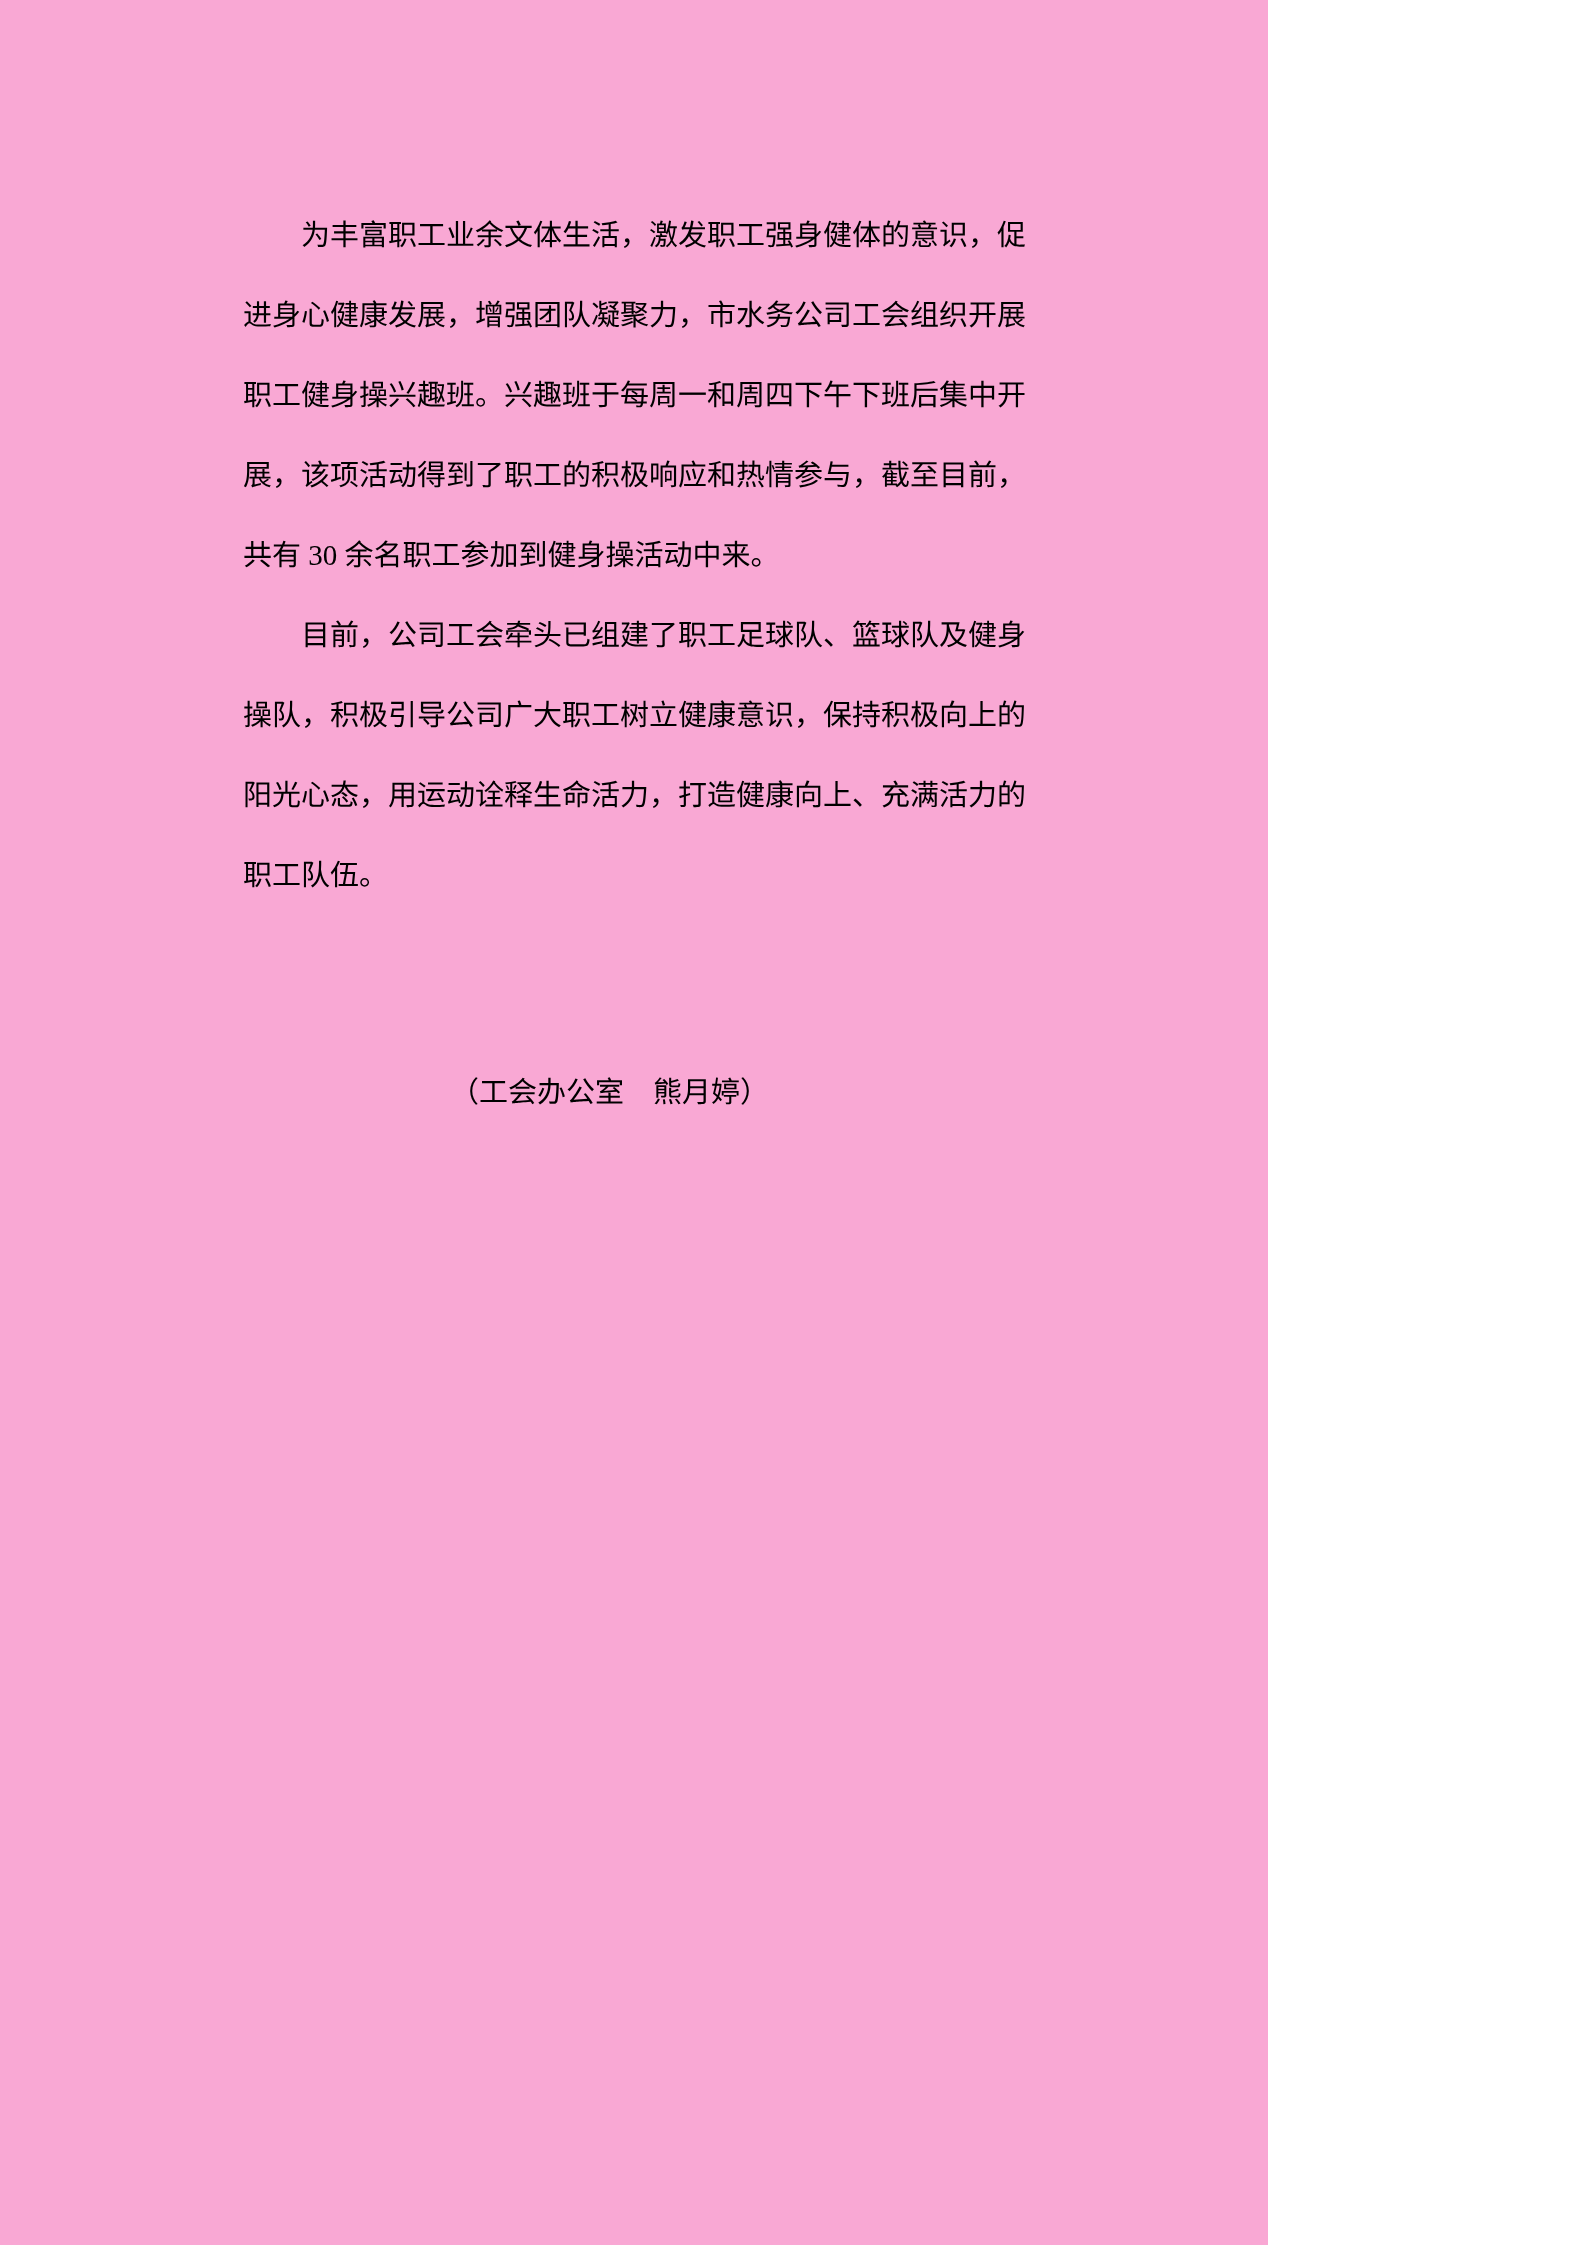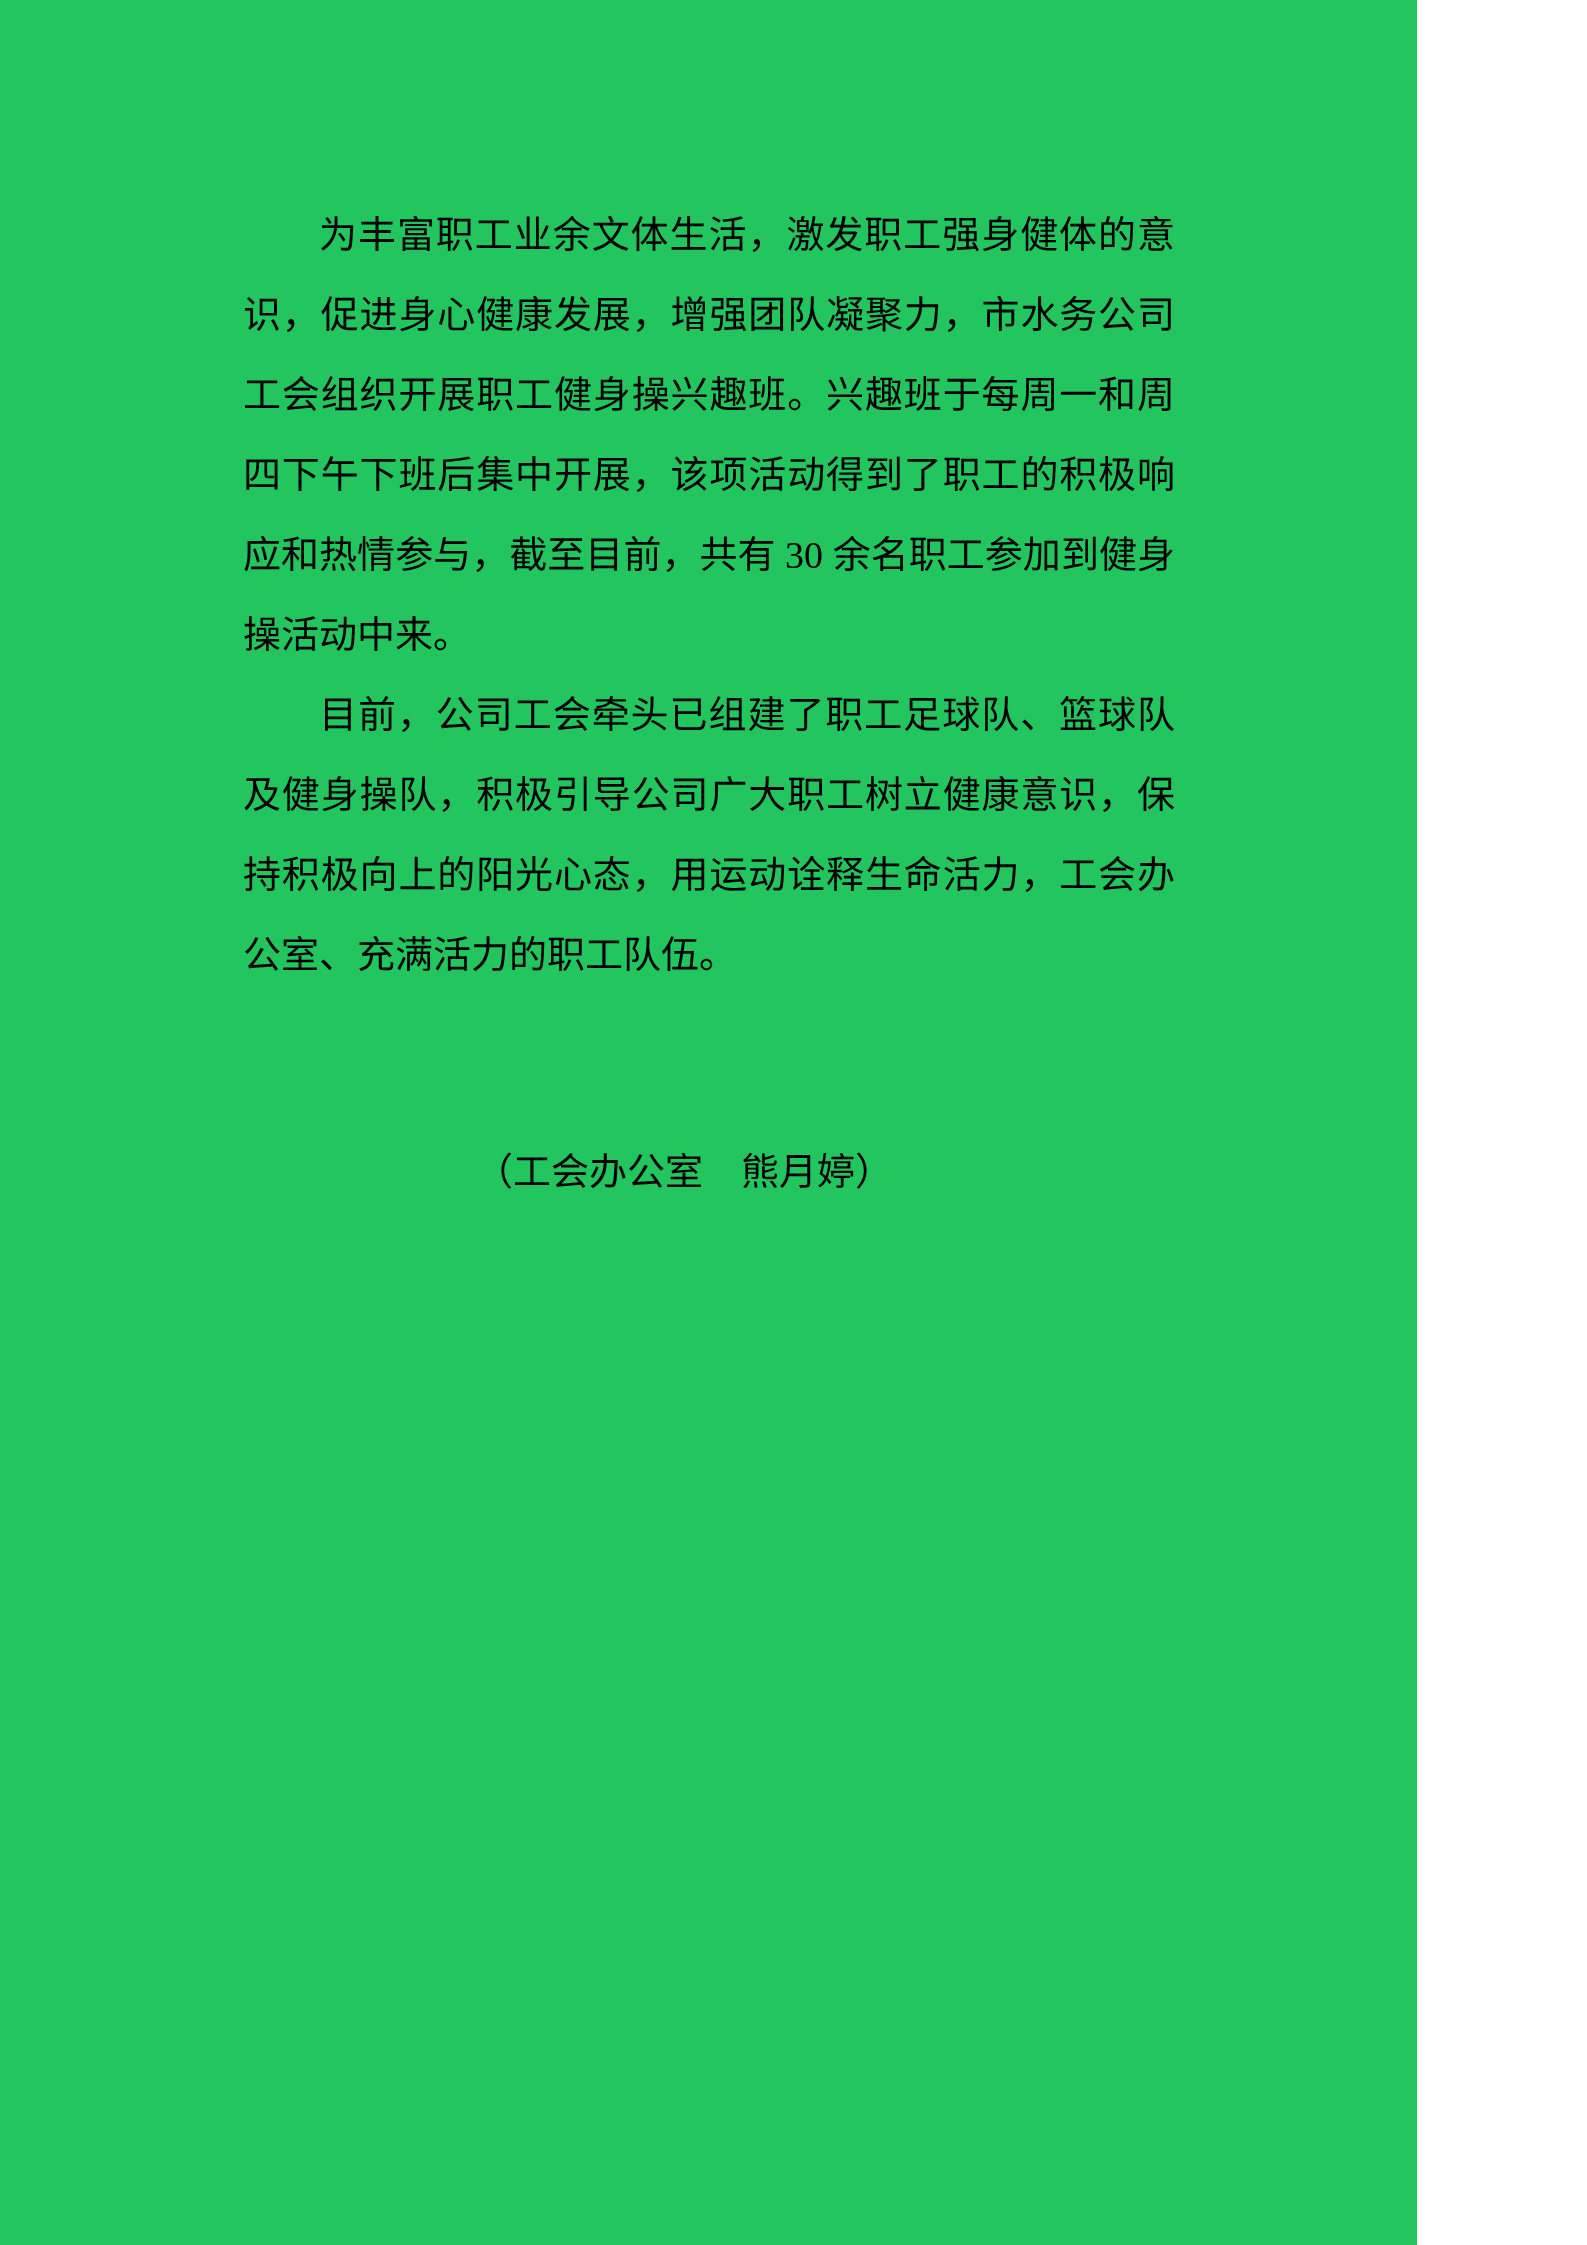--- a/index.html
+++ b/index.html
@@ -2,27 +2,27 @@
 <html lang="zh-CN"><head>
 <meta charset="utf-8">
 <style>
   html, body {
     margin: 0;
     padding: 0;
     background: #ffffff;
   }
   .page {
     position: relative;
-    width: 1417px;
+    width: 1268px;
     height: 2245px;
-    background: #22c55e;
+    background: #f9a8d4;
     box-sizing: border-box;
     padding: 195px 242px 0 243px;
     font-family: "Liberation Serif", "DejaVu Serif", serif;
-    font-size: 38px;
+    font-size: 29px;
     line-height: 80px;
     color: #000000;
     overflow: hidden;
   }
   .body-paragraph {
     margin: 0;
     text-align: justify;
     text-justify: inter-ideograph;
     text-indent: 2em;
     word-break: break-all;
@@ -34,15 +34,15 @@
     text-indent: 0;
     padding-right: 50px;
     white-space: nowrap;
   }
 </style>
 </head>
 <body>
 
 <div class="page">
   <p class="body-paragraph">为丰富职工业余文体生活，激发职工强身健体的意识，促进身心健康发展，增强团队凝聚力，市水务公司工会组织开展职工健身操兴趣班。兴趣班于每周一和周四下午下班后集中开展，该项活动得到了职工的积极响应和热情参与，截至目前，共有 30 余名职工参加到健身操活动中来。</p>
-  <p class="body-paragraph">目前，公司工会牵头已组建了职工足球队、篮球队及健身操队，积极引导公司广大职工树立健康意识，保持积极向上的阳光心态，用运动诠释生命活力，工会办公室、充满活力的职工队伍。</p>
+  <p class="body-paragraph">目前，公司工会牵头已组建了职工足球队、篮球队及健身操队，积极引导公司广大职工树立健康意识，保持积极向上的阳光心态，用运动诠释生命活力，打造健康向上、充满活力的职工队伍。</p>
   <p class="signature-line"><span>（工会办公室　熊月婷）</span></p>
 </div>
 
 </body></html>

